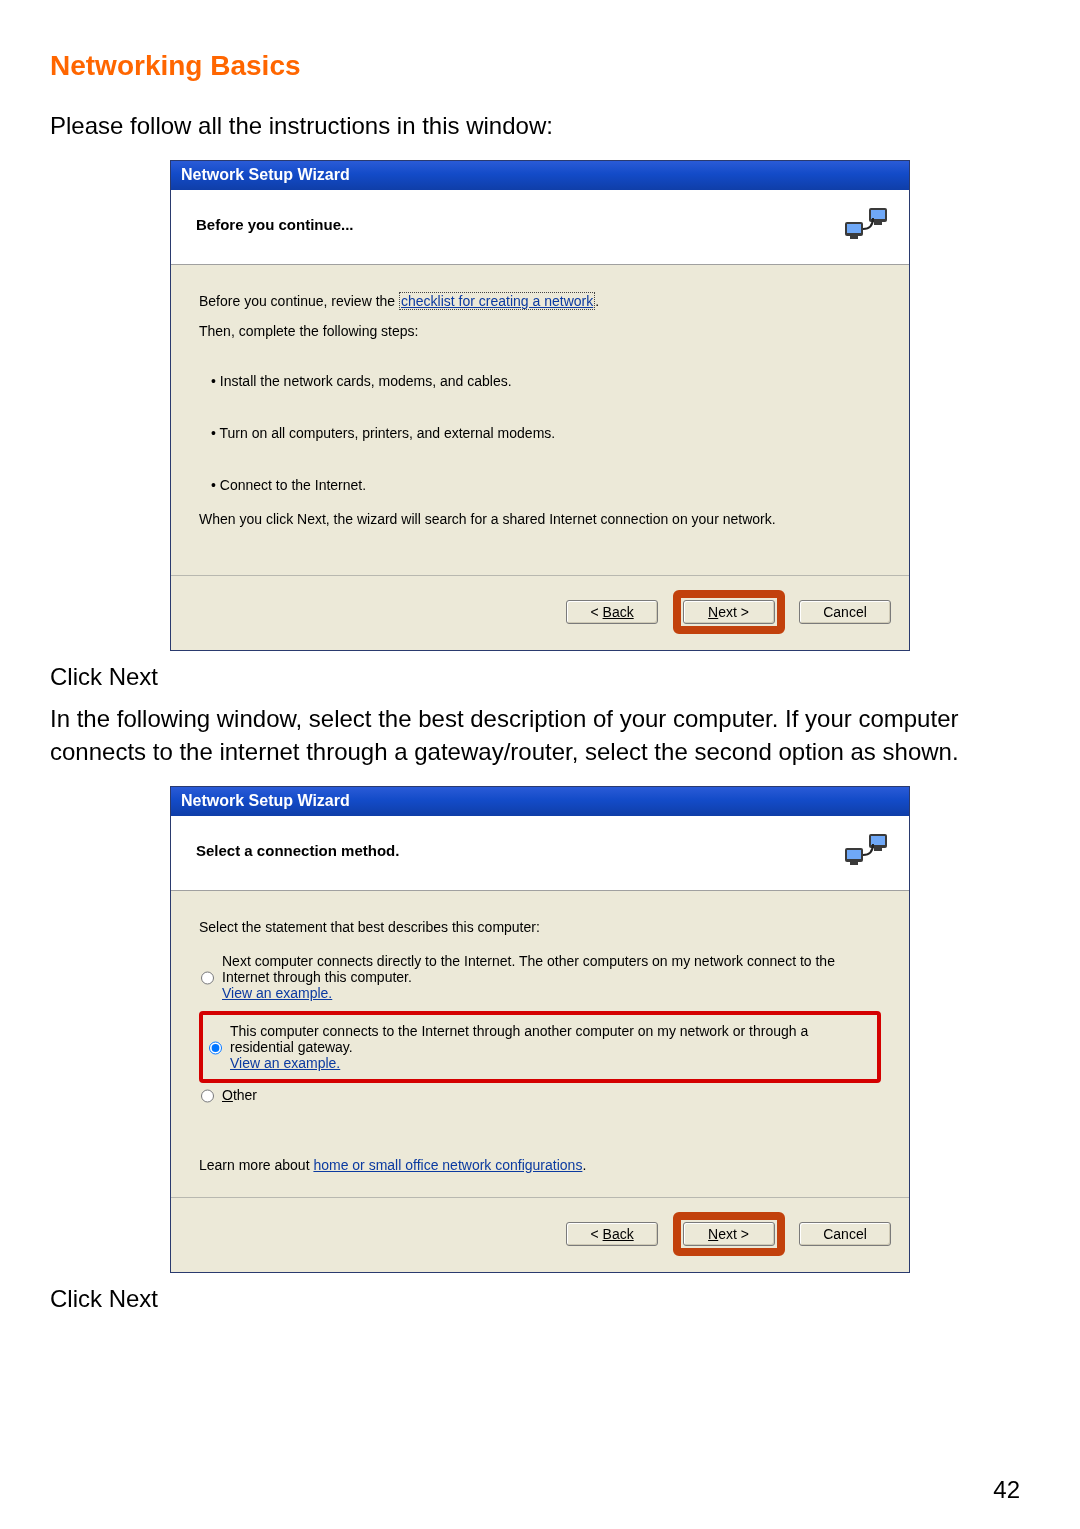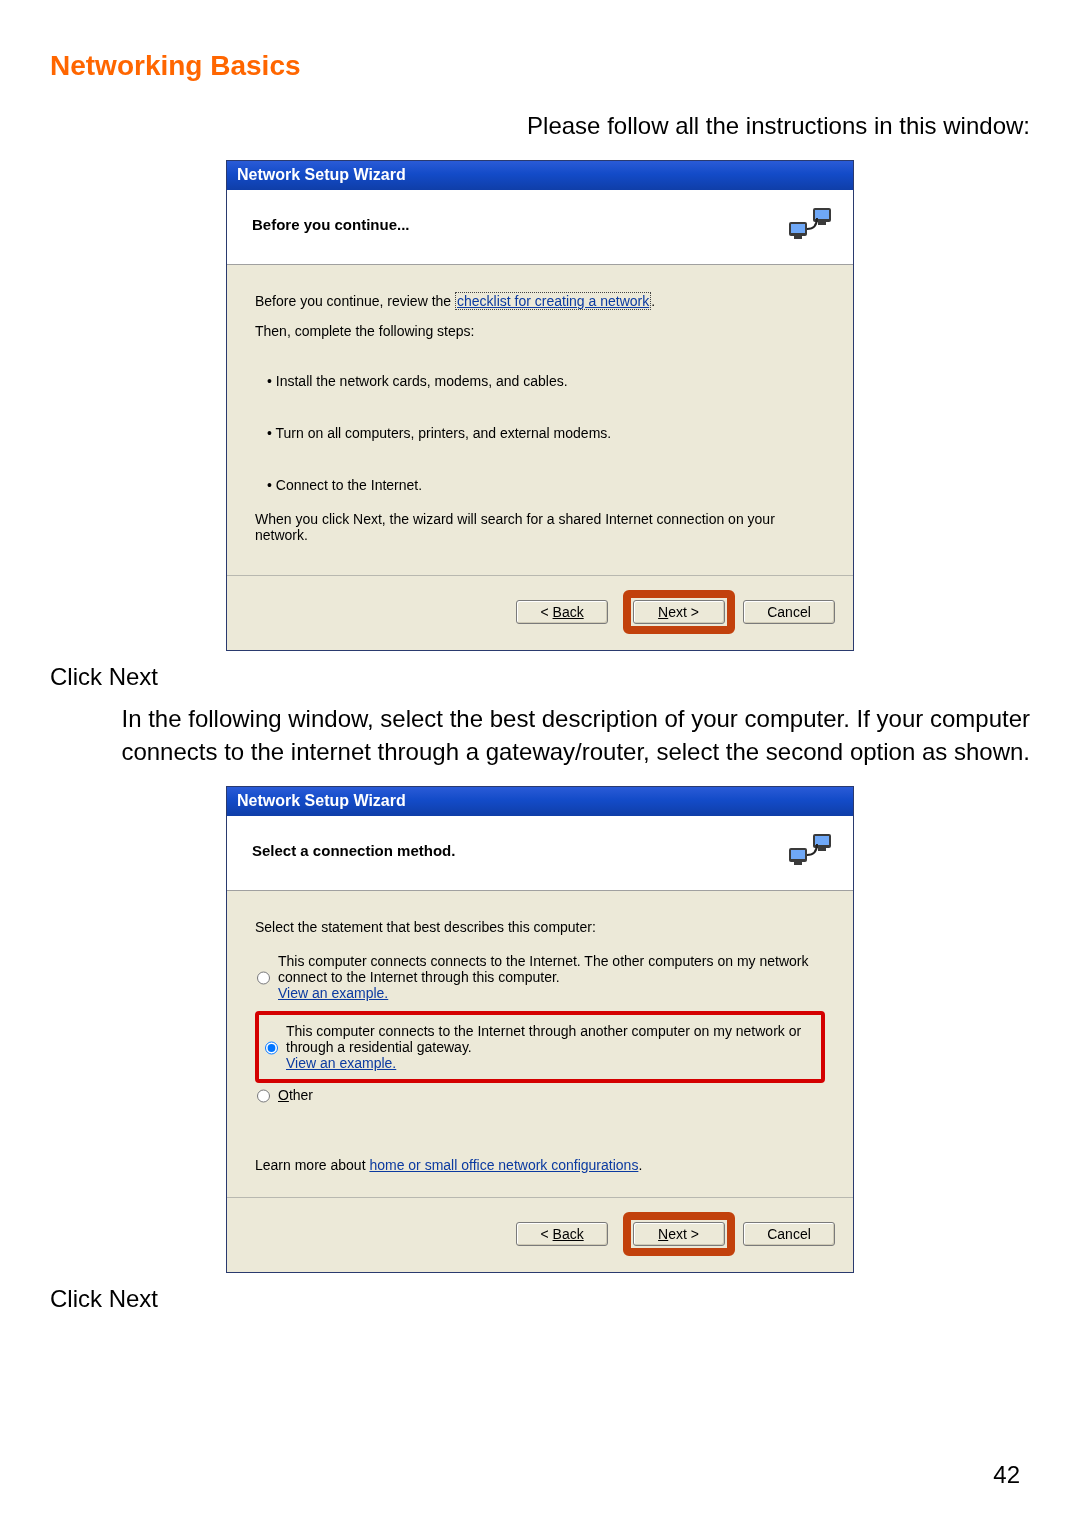--- a/index.html
+++ b/index.html
@@ -17,37 +17,36 @@
   .heading {
     font-size: 28px;
     font-weight: bold;
     color: #ff6600;
     margin-bottom: 28px;
   }
   .body-text {
     font-size: 24px;
     line-height: 1.35;
     margin-bottom: 18px;
-    text-align: right;
   }
   .click-next {
     font-size: 24px;
     margin: 8px 0 12px 0;
   }
   .click-next b { font-weight: normal; }
   .page-num {
     position: absolute;
-    bottom: 40px;
+    bottom: 25px;
     right: 60px;
     font-size: 24px;
   }
 
   
   .wizard {
-    width: 628px;
+    width: 740px;
     margin: 0 auto 12px auto;
     border: 1px solid #2a3a6e;
     background: #eab308;
     font-family: "Tahoma", Arial, sans-serif;
   }
   .titlebar {
     background: linear-gradient(to bottom, #2a5bd7 0%, #134bc8 45%, #0f3ea8 100%);
     color: #fff;
     font-size: 16px;
     padding: 5px 10px 6px 10px;
@@ -139,21 +138,21 @@
   .btn {
     display: inline-block;
     min-width: 92px;
     padding: 3px 10px;
     font-size: 14px;
     font-family: Tahoma, Arial, sans-serif;
     background: #ece9d8;
     border: 1px solid #7a7a7a;
     border-radius: 3px;
     box-shadow: inset 1px 1px 0 #fff, inset -1px -1px 0 #cfcab6;
-    margin-left: 4px;
+    margin-left: 10px;
     cursor: pointer;
     text-align: center;
   }
   .btn .u { text-decoration: underline; }
   .btn-highlight {
     display:inline-block;
     border: 8px solid #c2410c;
     border-radius: 6px;
     padding: 2px;
     margin-left: 10px;
@@ -227,21 +226,21 @@
           <path d="M20 25 Q30 25 30 14" stroke="#222" stroke-width="2" fill="none"></path>
         </svg>
       </div>
     </div>
     <div class="content short">
       <p class="prompt">Select the statement that best describes this computer:</p>
 
       <label class="radio-row">
         <input type="radio" name="conn" style="">
         <span class="radio-text">
-          <span class="sub">This computer connects connects to the Internet. The other computers on my network connect to the Internet through this computer.</span>
+          <span class="sub">Next computer connects directly to the Internet. The other computers on my network connect to the Internet through this computer.</span>
           <a class="link">View an example.</a>
         </span>
       </label>
 
       <div class="radio-highlight">
         <label class="radio-row" style="margin-bottom:0">
           <input type="radio" name="conn" checked="" style="">
           <span class="radio-text">
             <span class="sub">This computer connects to the Internet through another computer on my network or through a residential gateway.</span>
             <a class="link">View an example.</a>

